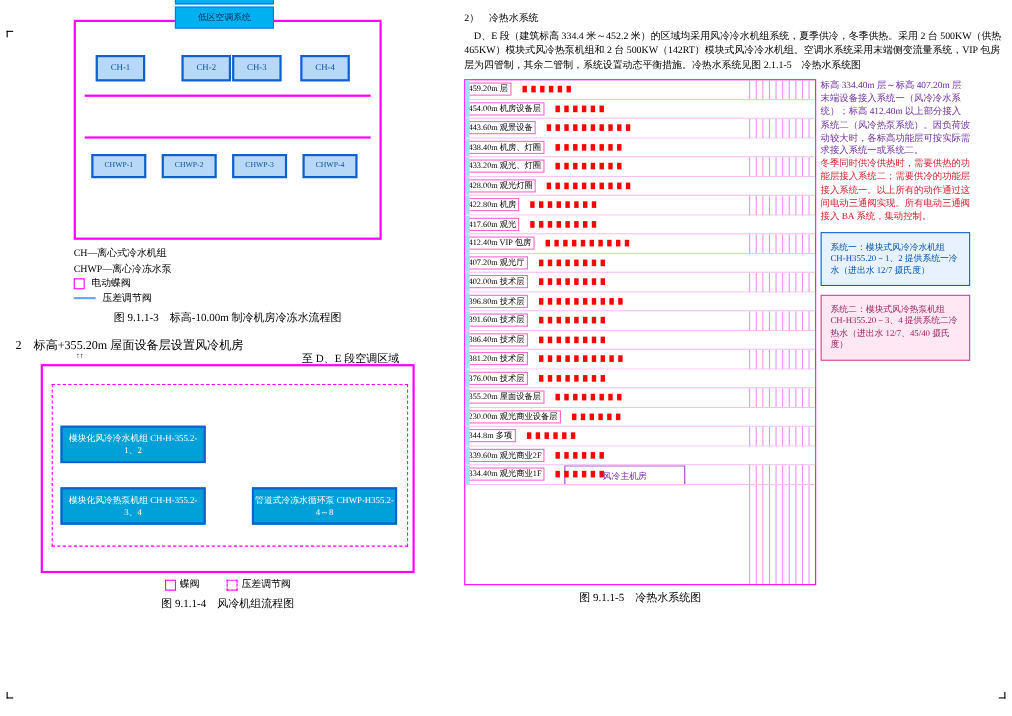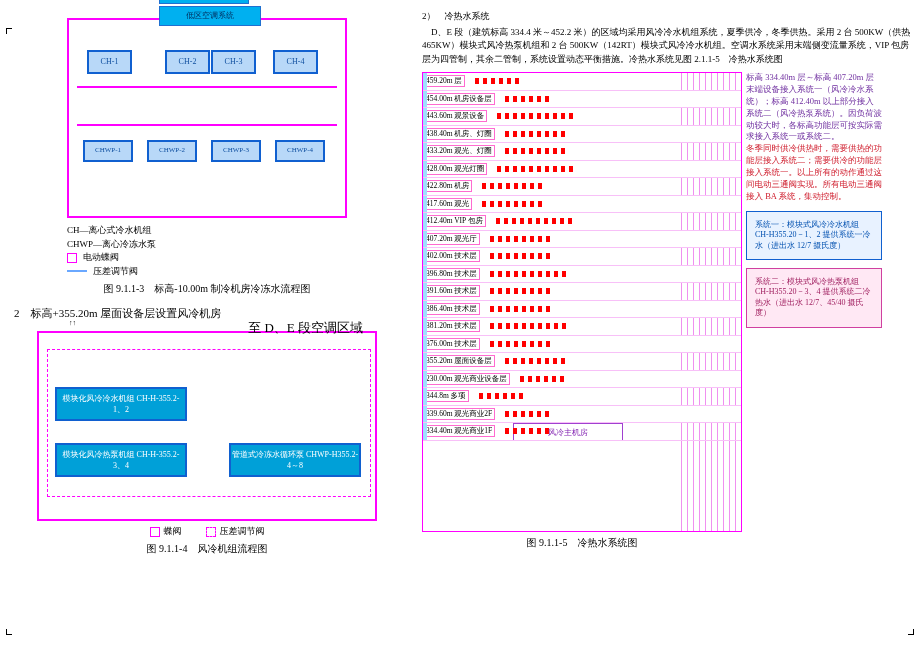--- a/index.html
+++ b/index.html
@@ -9,38 +9,38 @@
   .right-col { width: 55%; padding: 10px 8px; position: relative; }
   .corner { position: absolute; width: 6px; height: 6px; border: 1px solid #000; }
   .tl { top: 28px; left: 6px; border-right: none; border-bottom: none; }
   .bl { bottom: 16px; left: 6px; border-right: none; border-top: none; }
   .br { bottom: 16px; right: 6px; border-left: none; border-top: none; }
 
   
   .diag1 { position: relative; width: 280px; height: 200px; margin: 8px auto 4px auto; border: 2px solid #ff00ff; background: #fff; }
   .diag1 .box { position: absolute; border: 1px solid #2070d0; background: #00b0f0; color: #003060; font-size: 8px; display: flex; align-items: center; justify-content: center; text-align: center; line-height: 1.1; }
   .diag1 .box.top1 { top: -40px; left: 90px; width: 90px; height: 24px; background: #00b0f0; }
-  .diag1 .box.top2 { top: -14px; left: 90px; width: 102px; height: 20px; }
+  .diag1 .box.top2 { top: -14px; left: 90px; width: 90px; height: 20px; }
   .diag1 .ch { top: 30px; width: 45px; height: 24px; border: 2px solid #1060d0; background: #b8d8f8; color: #1050a0; }
   .diag1 .ch1 { left: 18px; } .diag1 .ch2 { left: 96px; } .diag1 .ch3 { left: 142px; } .diag1 .ch4 { left: 204px; }
   .diag1 .chwp { top: 120px; width: 50px; height: 22px; border: 2px solid #1060d0; background: #b8d8f8; color: #1050a0; font-size: 7px; }
   .diag1 .cw1 { left: 14px; } .diag1 .cw2 { left: 78px; } .diag1 .cw3 { left: 142px; } .diag1 .cw4 { left: 206px; }
   .diag1 .hlines { position: absolute; left: 8px; right: 8px; border-top: 2px solid #ff00ff; }
   .diag1 .l1 { top: 66px; } .diag1 .l2 { top: 104px; }
   .legend1 { width: 280px; margin: 6px auto 0 auto; font-size: 9px; line-height: 1.5; }
   .legend1 .row { display: flex; align-items: center; gap: 6px; }
   .sw-sq { width: 10px; height: 10px; border: 1px solid #ff00ff; }
   .sw-line { width: 20px; border-top: 2px solid #6aa8ff; }
   .caption { text-align: center; font-size: 10px; margin-top: 4px; }
 
   .sec-heading { font-size: 11px; margin: 10px 0 4px 6px; }
 
   
   .diag2 { position: relative; width: 340px; height: 190px; margin: 10px auto 4px auto; border: 2px solid #ff00ff; background: #fff; }
-  .diag2 .titlebar { position: absolute; top: -14px; right: 12px; font-size: 13px; }
+  .diag2 .titlebar { position: absolute; top: -14px; right: 12px; font-size: 10px; }
   .diag2 .arrow-note { position: absolute; top: -14px; left: 30px; font-size: 7px; }
   .diag2 .modbox { position: absolute; border: 2px solid #1060d0; background: #00a0d8; color: #fff; font-size: 8px; display: flex; align-items: center; justify-content: center; text-align: center; width: 132px; height: 34px; }
   .diag2 .m1 { top: 54px; left: 16px; }
   .diag2 .m2 { top: 110px; left: 16px; }
   .diag2 .m3 { top: 54px; left: 190px; }
   .diag2 .m4 { top: 110px; left: 190px; }
   .diag2 .dash-outline { position: absolute; border: 1px dashed #ff00ff; top: 16px; left: 8px; width: 324px; height: 148px; }
   .legend2 { width: 340px; margin: 2px auto 0 auto; font-size: 9px; display: flex; gap: 24px; justify-content: center; }
   .sw-sq2 { display:inline-block; width: 10px; height: 10px; border: 1px solid #ff00ff; margin-right:4px; vertical-align:middle; }
 

